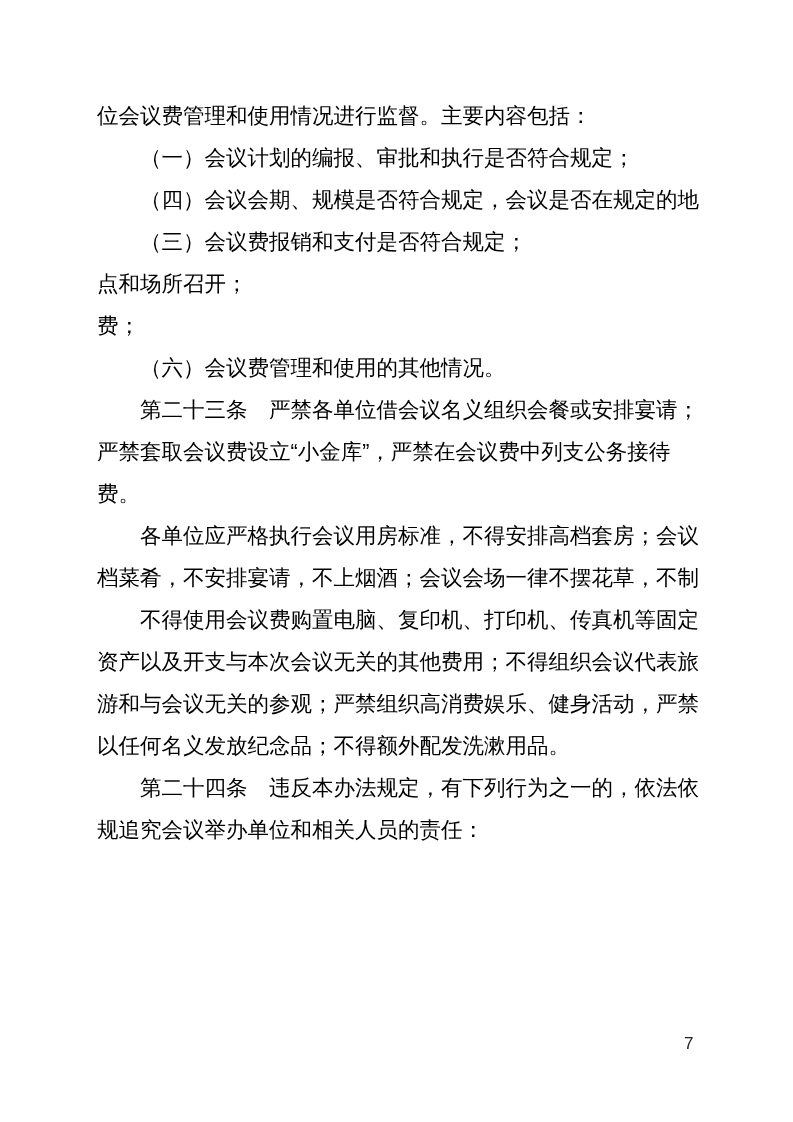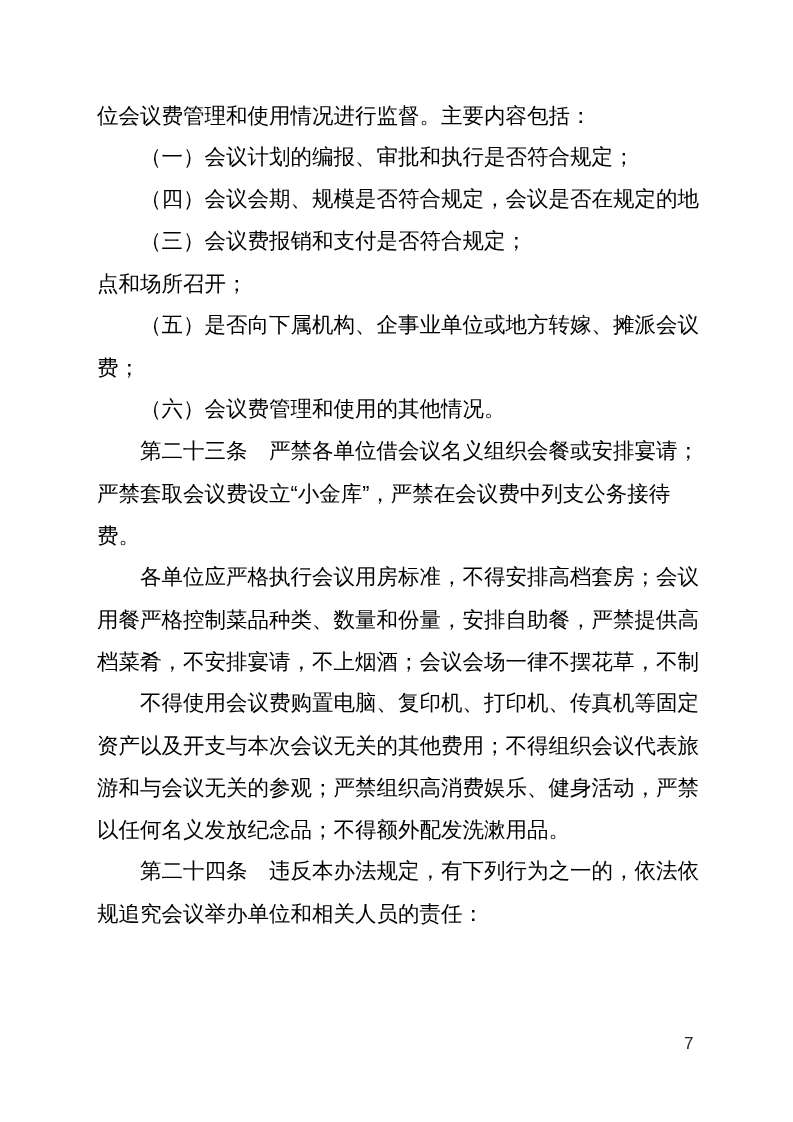--- a/index.html
+++ b/index.html
@@ -26,48 +26,46 @@
     width: 604px;
   }
   .text-line {
     font-size: 21.5px;
     height: 42px;
     line-height: 42px;
     white-space: nowrap;
     letter-spacing: 0;
     color: #000000;
   }
-  .text-line.indent { padding-left: 43px; font-family: Liberation Mono, monospace; }
+  .text-line.indent { padding-left: 43px; }
   .page-number {
     position: absolute;
     left: 684px;
     top: 1032px;
     font-size: 17px;
     line-height: 24px;
     color: #222222;
   }
 </style>
 </head>
 <body>
 
 <div class="doc-page">
   <div class="text-block" id="text-block">
       <div class="text-line">位会议费管理和使用情况进行监督。主要内容包括：</div>
       <div class="text-line indent">（一）会议计划的编报、审批和执行是否符合规定；</div>
       <div class="text-line indent">（四）会议会期、规模是否符合规定，会议是否在规定的地</div>
       <div class="text-line indent">（三）会议费报销和支付是否符合规定；</div>
       <div class="text-line">点和场所召开；</div>
-      <div class="text-line indent">（五）是否向下属机构、企事业单位或地方转嫁、摊派会议</div>
       <div class="text-line">费；</div>
       <div class="text-line indent">（六）会议费管理和使用的其他情况。</div>
       <div class="text-line indent">第二十三条　严禁各单位借会议名义组织会餐或安排宴请；</div>
       <div class="text-line">严禁套取会议费设立“小金库”，严禁在会议费中列支公务接待</div>
       <div class="text-line">费。</div>
       <div class="text-line indent">各单位应严格执行会议用房标准，不得安排高档套房；会议</div>
-      <div class="text-line">用餐严格控制菜品种类、数量和份量，安排自助餐，严禁提供高</div>
       <div class="text-line">档菜肴，不安排宴请，不上烟酒；会议会场一律不摆花草，不制</div>
       <div class="text-line indent">不得使用会议费购置电脑、复印机、打印机、传真机等固定</div>
       <div class="text-line">资产以及开支与本次会议无关的其他费用；不得组织会议代表旅</div>
       <div class="text-line">游和与会议无关的参观；严禁组织高消费娱乐、健身活动，严禁</div>
       <div class="text-line">以任何名义发放纪念品；不得额外配发洗漱用品。</div>
       <div class="text-line indent">第二十四条　违反本办法规定，有下列行为之一的，依法依</div>
       <div class="text-line">规追究会议举办单位和相关人员的责任：</div>
     </div>
   <div class="page-number">7</div>
 </div>

